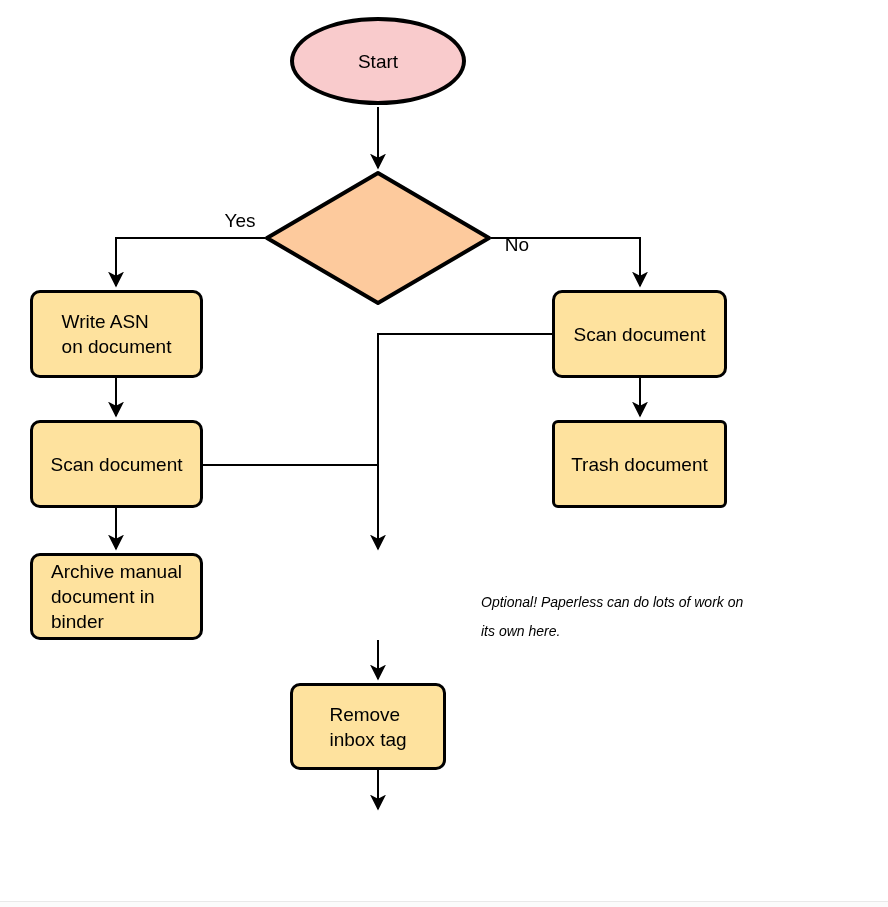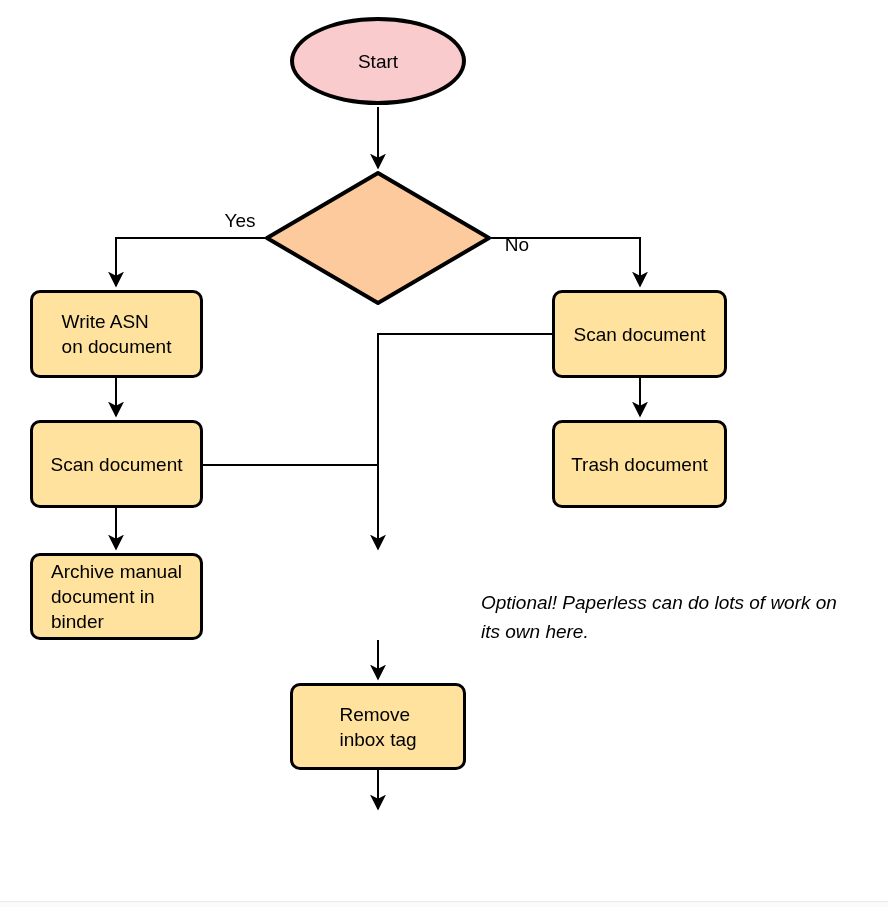--- a/index.html
+++ b/index.html
@@ -62,35 +62,35 @@
   }
   .edge-label {
     position: absolute;
     font-size: 19px;
     line-height: 20px;
     text-align: center;
     white-space: nowrap;
   }
   .annotation {
     position: absolute;
-    font-size: 19px;
+    font-size: 14px;
     font-style: italic;
     line-height: 29px;
     white-space: pre-line;
   }
   
   .n-start    { left: 290px; top: 17px;  width: 176px; height: 88px; }
   .n-decision { left: 278px; top: 205px; width: 200px; height: 66px; }
   .n-write    { left: 30px;  top: 290px; width: 173px; height: 88px; }
   .n-scan-l   { left: 30px;  top: 420px; width: 173px; height: 88px; }
   .n-archive  { left: 30px;  top: 553px; width: 173px; height: 87px; }
   .n-scan-r   { left: 552px; top: 290px; width: 175px; height: 88px; }
-  .n-trash    { left: 552px; top: 420px; width: 175px; height: 88px; }
+  .n-trash    { left: 552px; top: 420px; width: 175px; height: 88px; border-radius: 6px; }
   .n-tagging  { left: 290px; top: 553px; width: 176px; height: 87px; }
-  .n-remove   { left: 290px; top: 683px; width: 176px; height: 87px; }
+  .n-remove   { left: 290px; top: 683px; width: 156px; height: 87px; }
   .n-end      { left: 290px; top: 813px; width: 176px; height: 85px; }
   .l-yes      { left: 210px; top: 211px; width: 60px; }
   .l-no       { left: 494px; top: 211px; width: 46px; margin-top: 24px; }
   .annotation { left: 481px; top: 588px; width: 404px; }
   .bottom-strip {
     position: absolute;
     left: 0;
     top: 901px;
     width: 888px;
     height: 6px;

